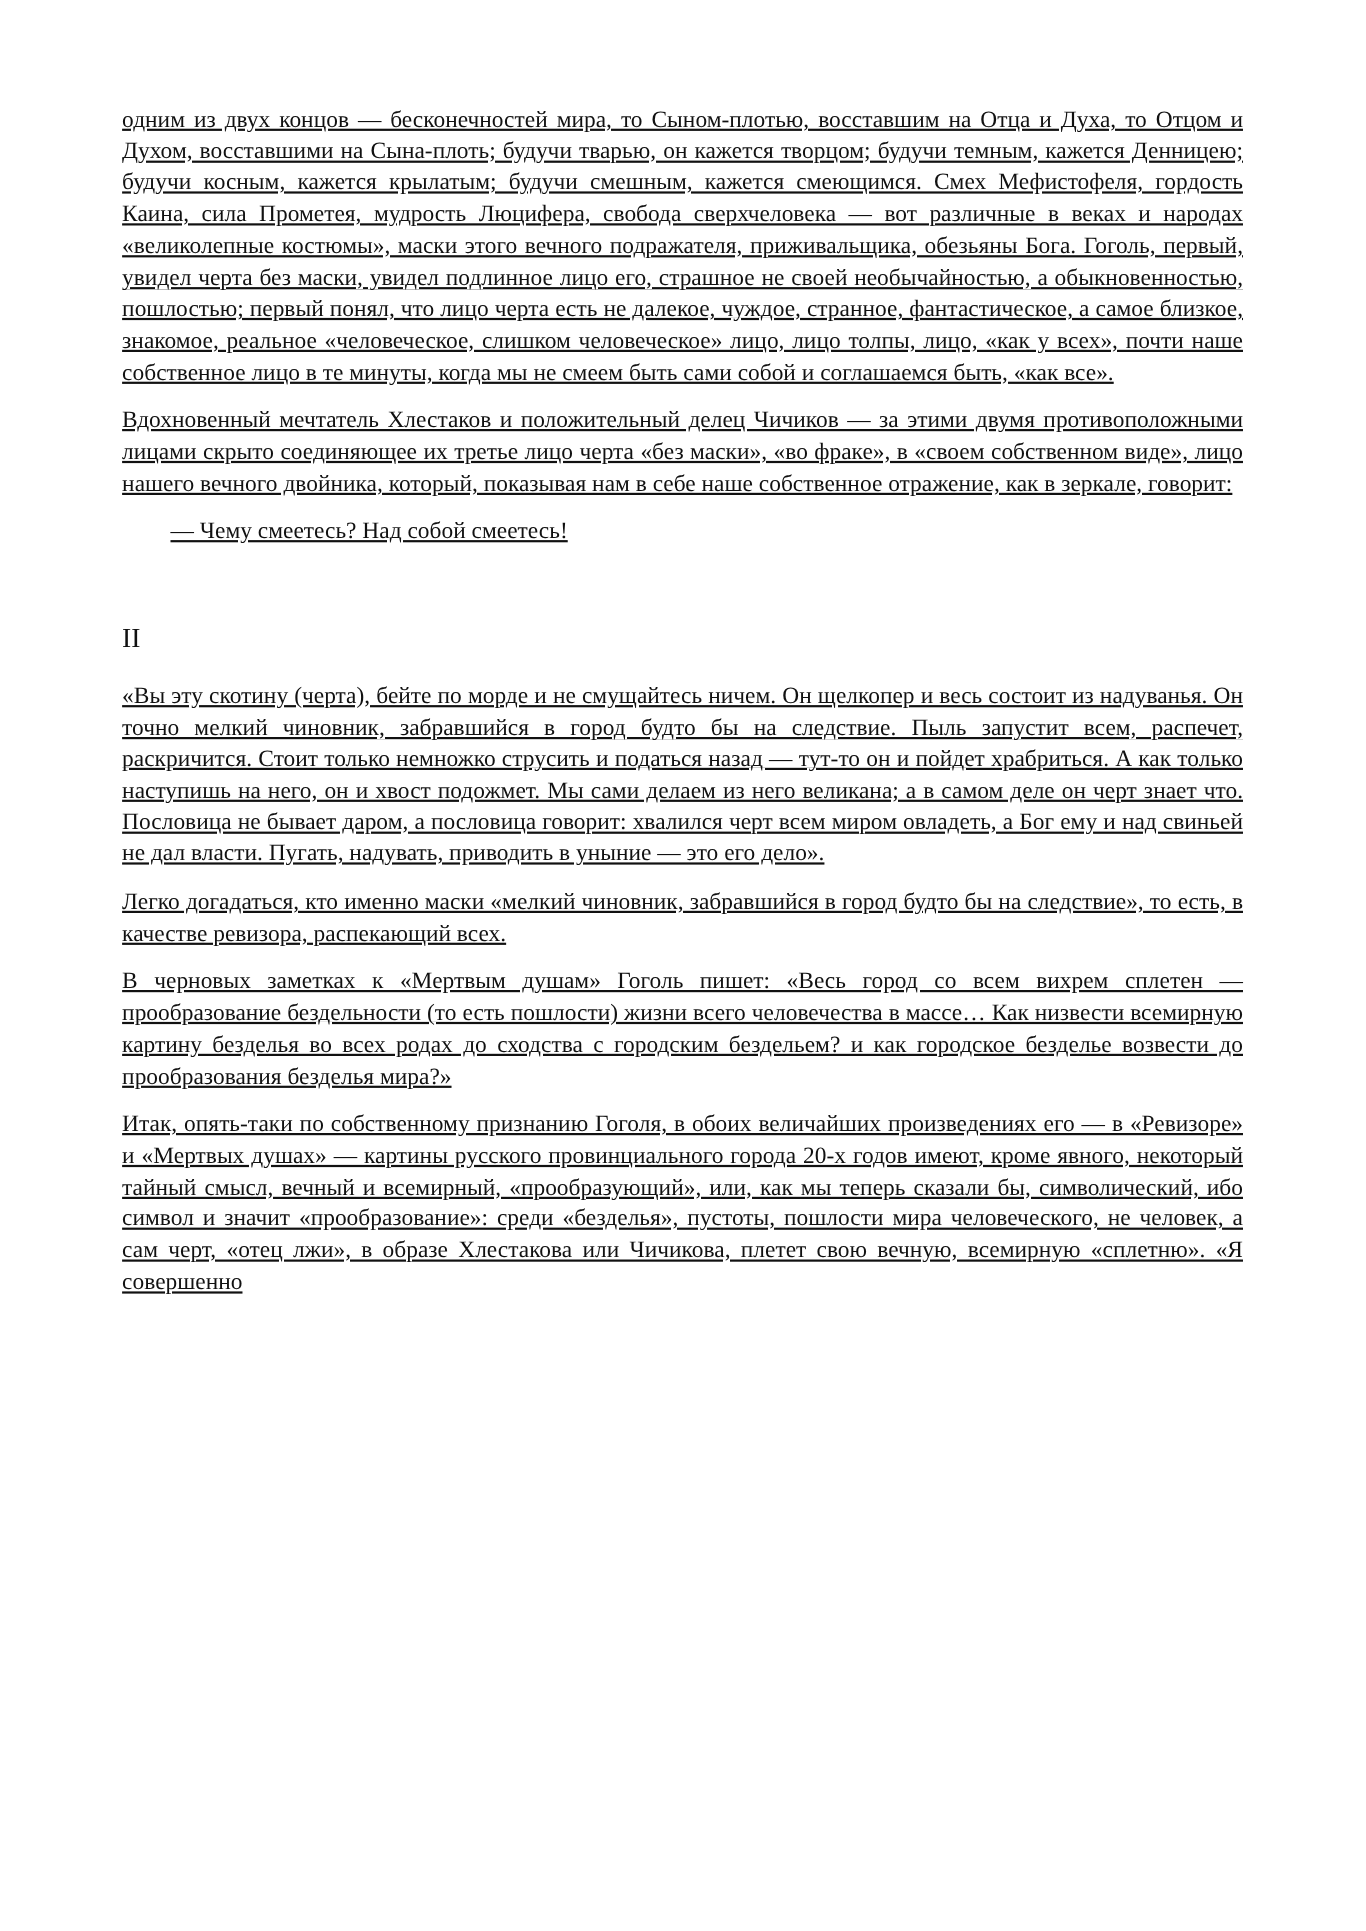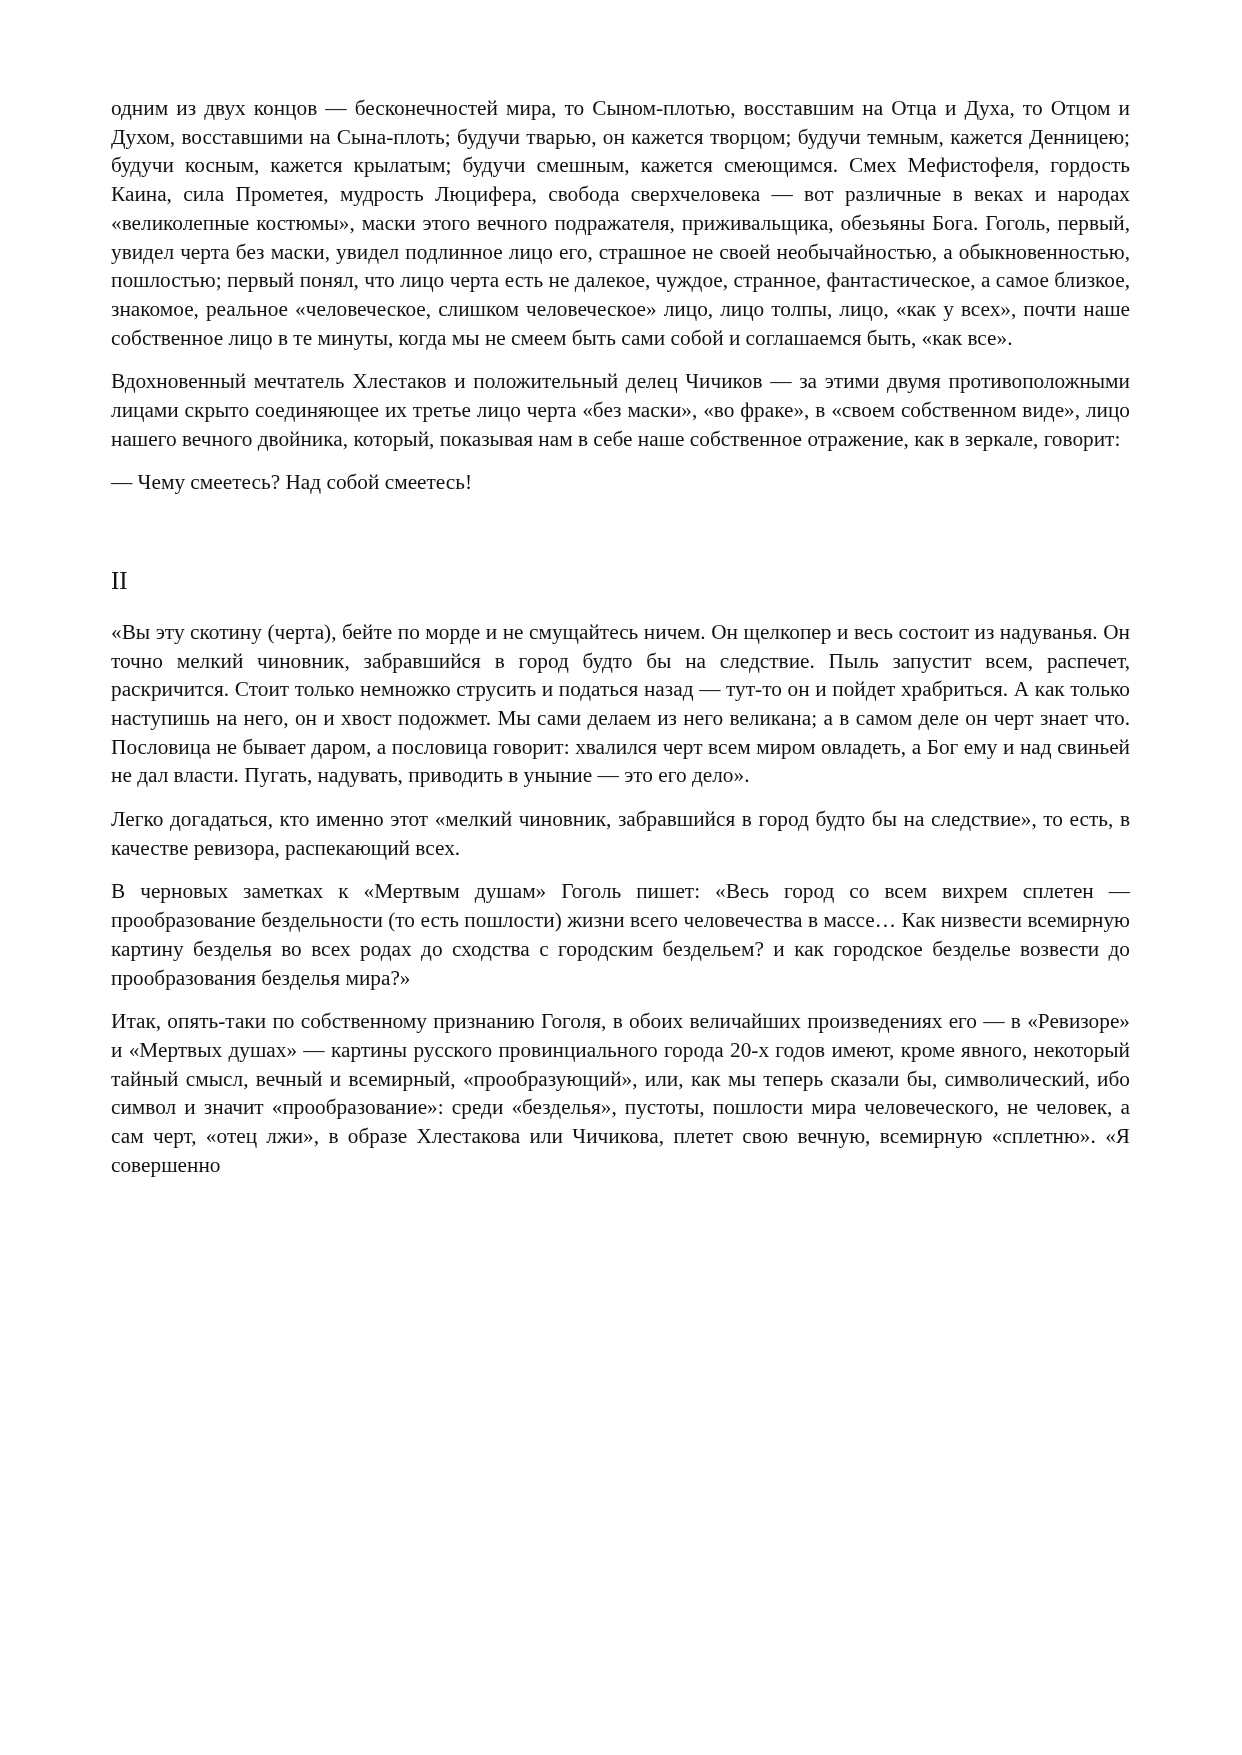--- a/index.html
+++ b/index.html
@@ -20,38 +20,40 @@
       width: 1019px;
       font-family: "Liberation Serif", "DejaVu Serif", serif;
       font-size: 21.3px;
       line-height: 28.7px;
       color: #111111;
     }
     .para {
       margin: 0 0 15px 0;
       text-align: justify;
       text-align-last: left;
+      text-decoration: underline;
     }
     .para.dialogue {
       margin-bottom: 0;
+      margin-left: 44px;
     }
     .section-heading {
       margin: 70px 0 22px 0;
       font-weight: normal;
       font-size: 25px;
       line-height: 28.7px;
     }
   </style>
 </head>
 <body>
 
 <div class="page">
   <p class="para">одним из двух концов — бесконечностей мира, то Сыном-плотью, восставшим на Отца и Духа, то Отцом и Духом, восставшими на Сына-плоть; будучи тварью, он кажется творцом; будучи темным, кажется Денницею; будучи косным, кажется крылатым; будучи смешным, кажется смеющимся. Смех Мефистофеля, гордость Каина, сила Прометея, мудрость Люцифера, свобода сверхчеловека — вот различные в веках и народах «великолепные костюмы», маски этого вечного подражателя, приживальщика, обезьяны Бога. Гоголь, первый, увидел черта без маски, увидел подлинное лицо его, страшное не своей необычайностью, а обыкновенностью, пошлостью; первый понял, что лицо черта есть не далекое, чуждое, странное, фантастическое, а самое близкое, знакомое, реальное «человеческое, слишком человеческое» лицо, лицо толпы, лицо, «как у всех», почти наше собственное лицо в те минуты, когда мы не смеем быть сами собой и соглашаемся быть, «как все».</p>
   <p class="para">Вдохновенный мечтатель Хлестаков и положительный делец Чичиков — за этими двумя противоположными лицами скрыто соединяющее их третье лицо черта «без маски», «во фраке», в «своем собственном виде», лицо нашего вечного двойника, который, показывая нам в себе наше собственное отражение, как в зеркале, говорит:</p>
   <p class="para dialogue">— Чему смеетесь? Над собой смеетесь!</p>
 
   <div class="section-heading">II</div>
 
   <p class="para">«Вы эту скотину (черта), бейте по морде и не смущайтесь ничем. Он щелкопер и весь состоит из надуванья. Он точно мелкий чиновник, забравшийся в город будто бы на следствие. Пыль запустит всем, распечет, раскричится. Стоит только немножко струсить и податься назад — тут-то он и пойдет храбриться. А как только наступишь на него, он и хвост подожмет. Мы сами делаем из него великана; а в самом деле он черт знает что. Пословица не бывает даром, а пословица говорит: хвалился черт всем миром овладеть, а Бог ему и над свиньей не дал власти. Пугать, надувать, приводить в уныние — это его дело».</p>
-  <p class="para">Легко догадаться, кто именно этот «мелкий чиновник, забравшийся в город будто бы на следствие», то есть, в качестве ревизора, распекающий всех.</p>
+  <p class="para">Легко догадаться, кто именно маски «мелкий чиновник, забравшийся в город будто бы на следствие», то есть, в качестве ревизора, распекающий всех.</p>
   <p class="para">В черновых заметках к «Мертвым душам» Гоголь пишет: «Весь город со всем вихрем сплетен — прообразование бездельности (то есть пошлости) жизни всего человечества в массе… Как низвести всемирную картину безделья во всех родах до сходства с городским бездельем? и как городское безделье возвести до прообразования безделья мира?»</p>
   <p class="para">Итак, опять-таки по собственному признанию Гоголя, в обоих величайших произведениях его — в «Ревизоре» и «Мертвых душах» — картины русского провинциального города 20-х годов имеют, кроме явного, некоторый тайный смысл, вечный и всемирный, «прообразующий», или, как мы теперь сказали бы, символический, ибо символ и значит «прообразование»: среди «безделья», пустоты, пошлости мира человеческого, не человек, а сам черт, «отец лжи», в образе Хлестакова или Чичикова, плетет свою вечную, всемирную «сплетню». «Я совершенно</p>
 </div>
 
 </body></html>

